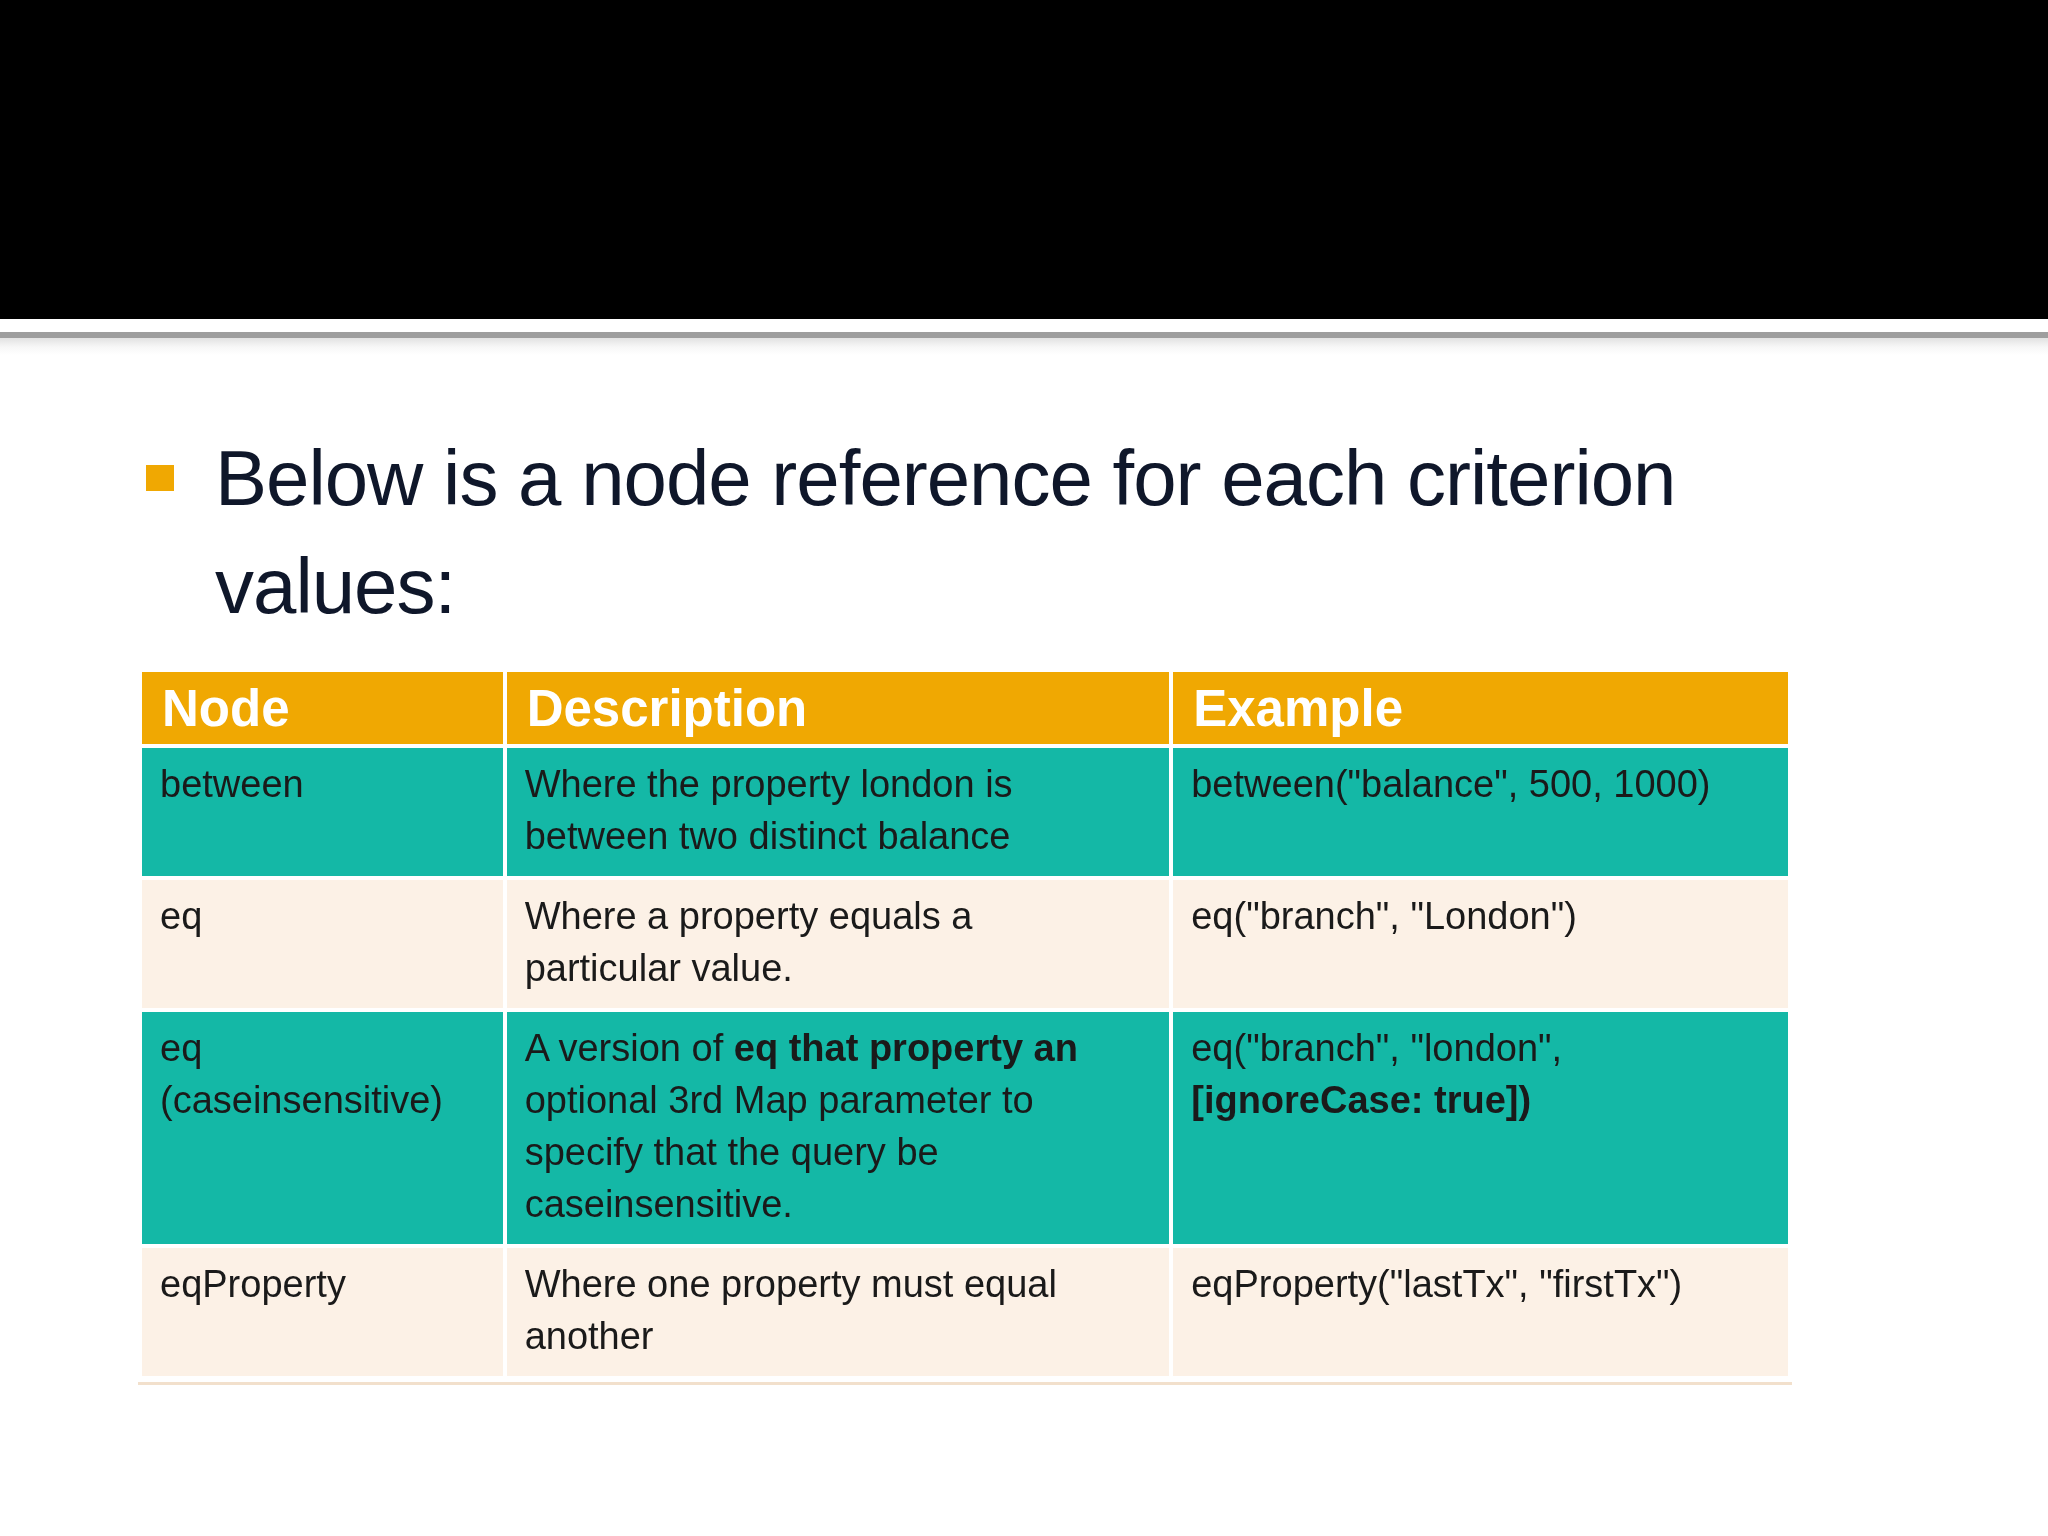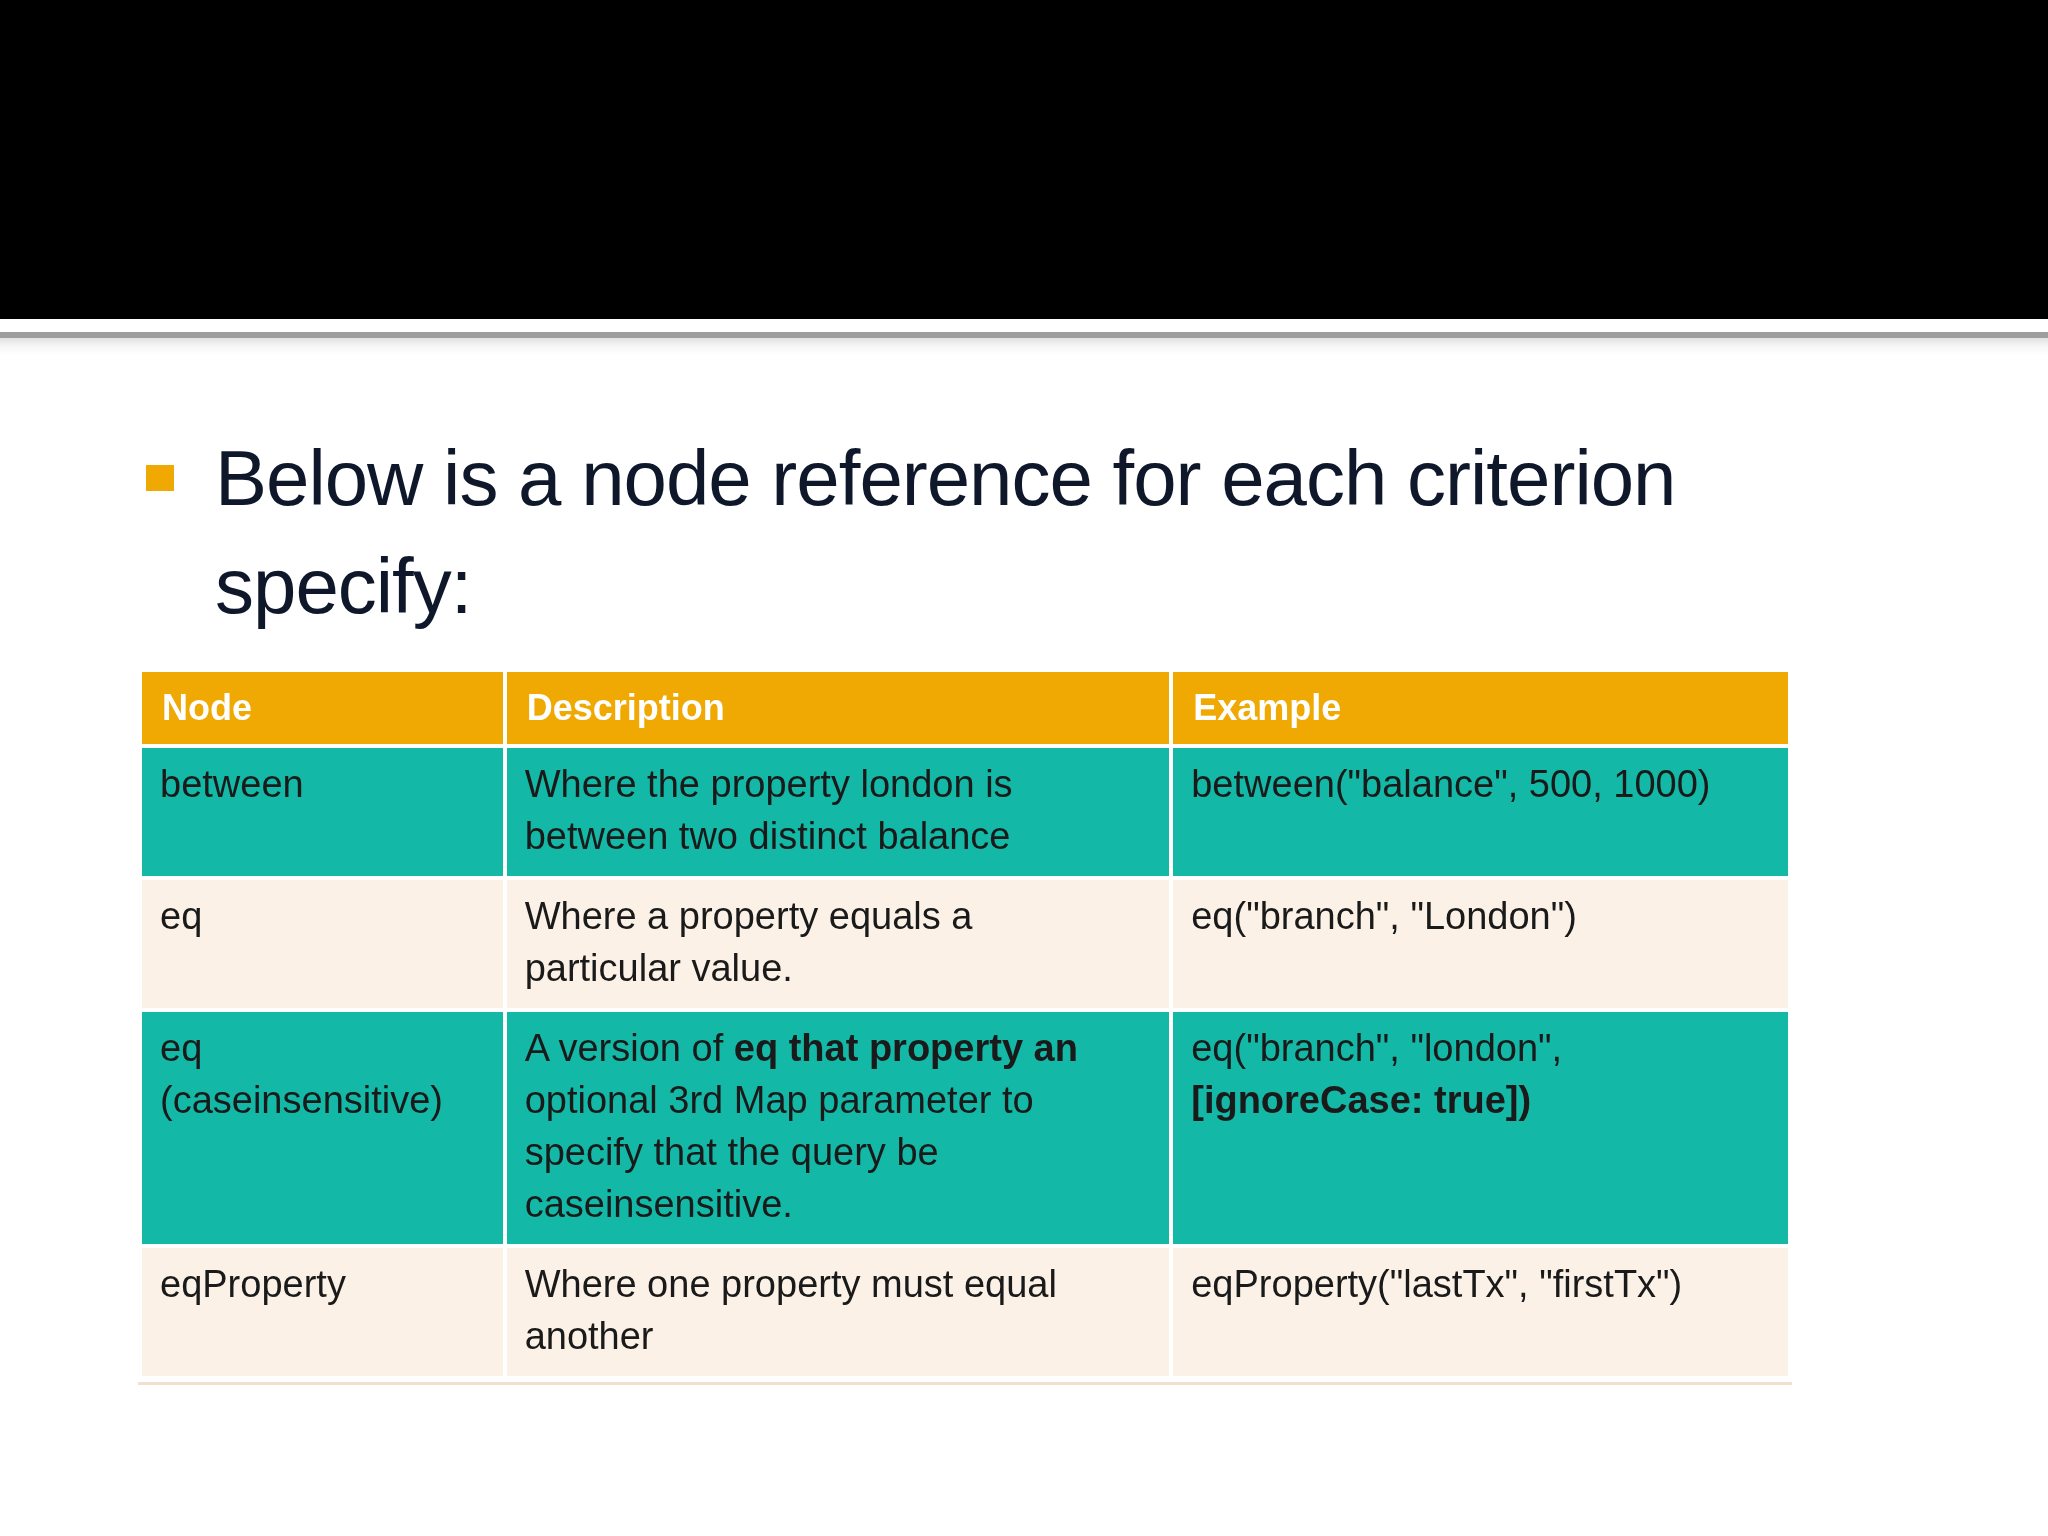--- a/index.html
+++ b/index.html
@@ -41,21 +41,21 @@
     letter-spacing: -1px;
   }
   .title .title-line { white-space: nowrap; }
 
   
   .table-zone { position: absolute; left: 138px; top: 668px; width: 1654px; }
   table { width: 100%; border-collapse: collapse; table-layout: fixed; }
   th, td { border: 4px solid #ffffff; }
   th {
     background: #F0A802; color: #ffffff;
-    font-size: 36px; font-weight: bold;
+    font-size: 51px; font-weight: bold;
     text-align: left; vertical-align: middle;
     height: 72px; padding: 0 0 0 20px;
   }
   td {
     font-size: 38px; line-height: 52px; color: #1a1a1a;
     vertical-align: top;
     padding: 10px 12px 14px 18px;
   }
   tr.band-dark td  { background: #14b8a6; }
   tr.band-light td { background: #FCF1E6; }
@@ -70,21 +70,21 @@
 <body>
 
 <div class="slide">
 
   <div class="top-banner"></div>
   <div class="banner-separator"></div>
 
   <span class="bullet"></span>
   <div class="title" id="title-lines">
       <div class="title-line">Below is a node reference for each criterion</div>
-      <div class="title-line">specify:</div>
+      <div class="title-line">values:</div>
     </div>
 
   <div class="table-zone">
     <table>
       <colgroup>
         <col style="width:22.1%">
         <col style="width:40.4%">
         <col style="width:37.5%">
       </colgroup>
       <thead>

